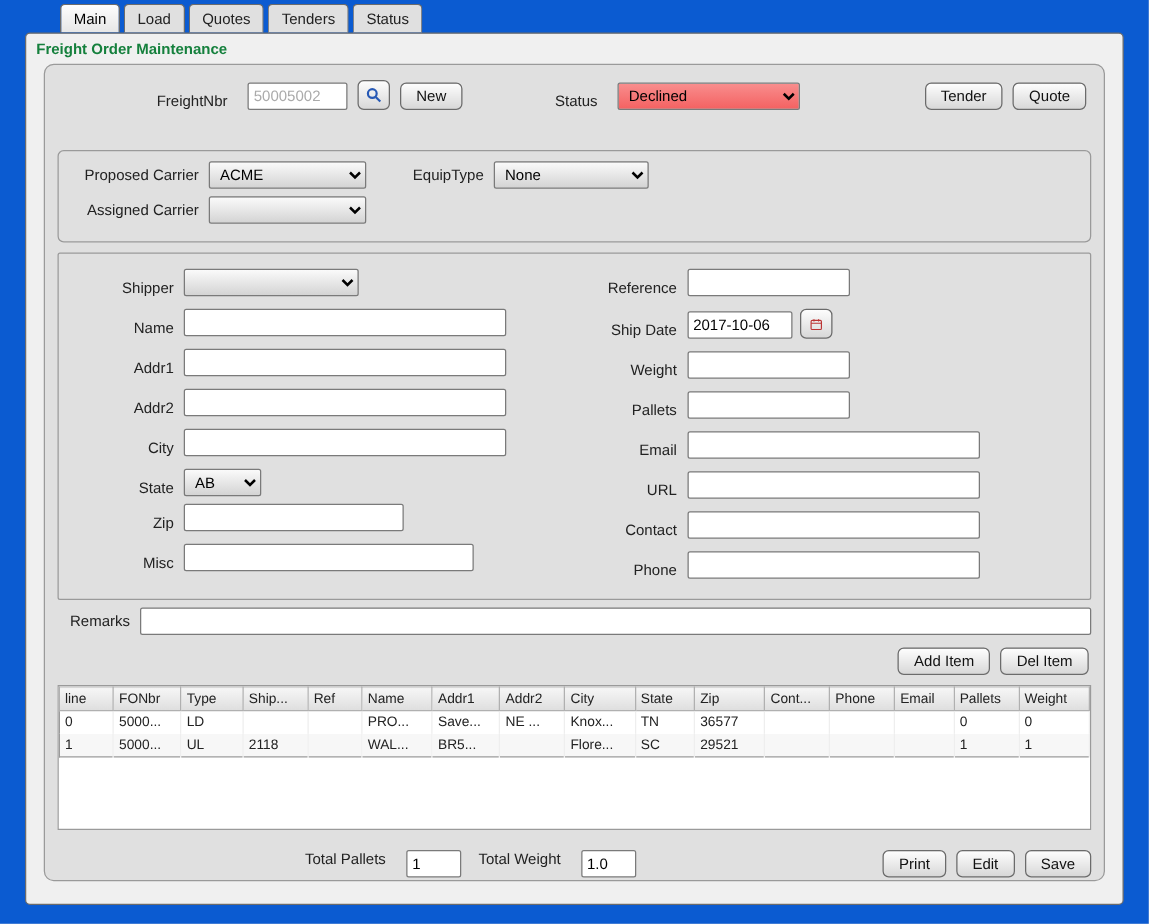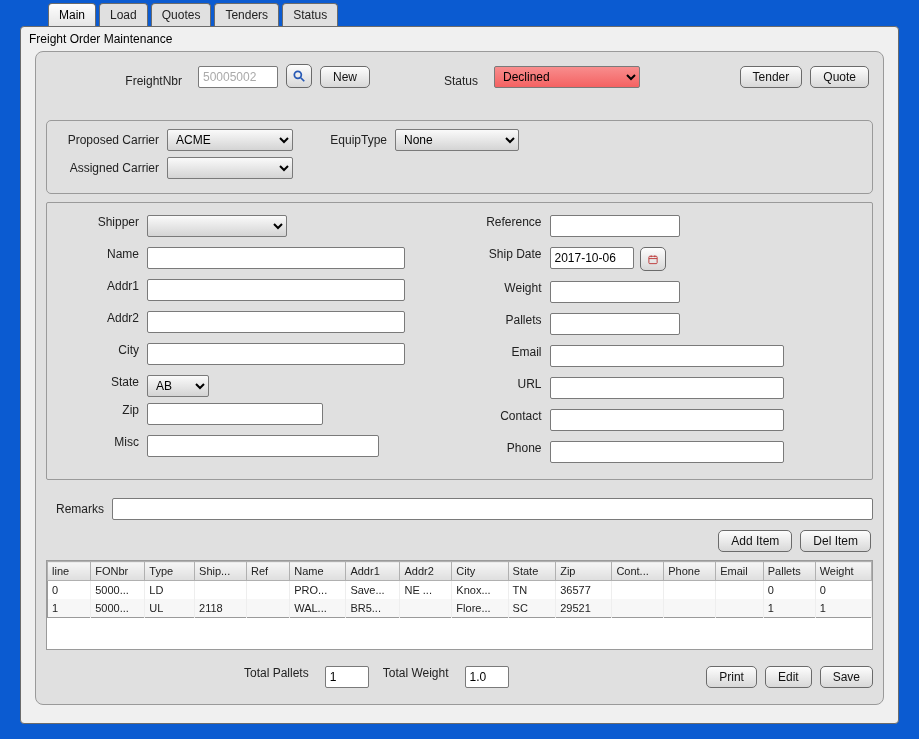--- a/index.html
+++ b/index.html
@@ -33,24 +33,24 @@
   }
   .page {
     margin: 0 20px 0 20px;
     background: #f0f0f0;
     border: 1px solid #6b6b6b;
     border-radius: 4px;
     height: 698px;
     position: relative;
   }
   .title {
-    font-weight: normal;
+    font-weight: bold;
     font-size: 12px;
     padding: 5px 8px;
-    color: #000000;
+    color: #15803d;
   }
   .inner {
     margin: 0 14px 8px 14px;
     border: 1px solid #9a9a9a;
     border-radius: 8px;
     background: #e0e0e0;
     height: 654px;
     padding: 12px 10px 8px 10px;
   }
   .row { display:flex; align-items:center; margin-bottom:6px; }
@@ -99,42 +99,42 @@
     margin-bottom:8px;
     margin-top:22px;
   }
   .cols {
     display:flex;
     border:1px solid #9a9a9a; border-radius:2px;
     padding:12px 8px 6px 8px;
     gap:28px;
   }
   .col { flex:1; }
-  .fld { display:flex; align-items:flex-start; margin-bottom:10px; }
+  .fld { display:flex; align-items:flex-end; margin-bottom:10px; }
   .fld .lbl { width:92px; }
   .colR .fld .lbl{ width:76px; }
-  .remarks-row { display:flex; align-items:center; margin-top:18px; }
+  .remarks-row { display:flex; align-items:center; margin-top:6px; }
   .itemsbar { display:flex; justify-content:flex-end; gap:8px; margin:10px 2px 8px 0;}
   table.data {
     width:100%; border-collapse:collapse; background:#fff;
     border:1px solid #9a9a9a; font-size:11px;
   }
   table.data th {
     background: linear-gradient(#f6f6f6,#dedede);
     border:1px solid #b0b0b0;
     padding:3px 4px; text-align:left; font-weight:normal;
     white-space:nowrap; overflow:hidden; text-overflow:ellipsis;
   }
   table.data td {
     border-right:1px solid #eee;
     padding:3px 4px;
     white-space:nowrap; overflow:hidden; text-overflow:ellipsis;
   }
   table.data tr.odd td { background:#f7f7f7; }
-  .tablewrap { height:90px; background:#fff; border:1px solid #9a9a9a; overflow:hidden;}
+  .tablewrap { height:116px; background:#fff; border:1px solid #9a9a9a; overflow:hidden;}
   .footer {
     display:flex; align-items:flex-start; margin-top:16px; gap:8px;
   }
 </style>
 </head>
 <body>
 
 <div class="tabs">
   <div class="tab active">Main</div>
   <div class="tab">Load</div>

